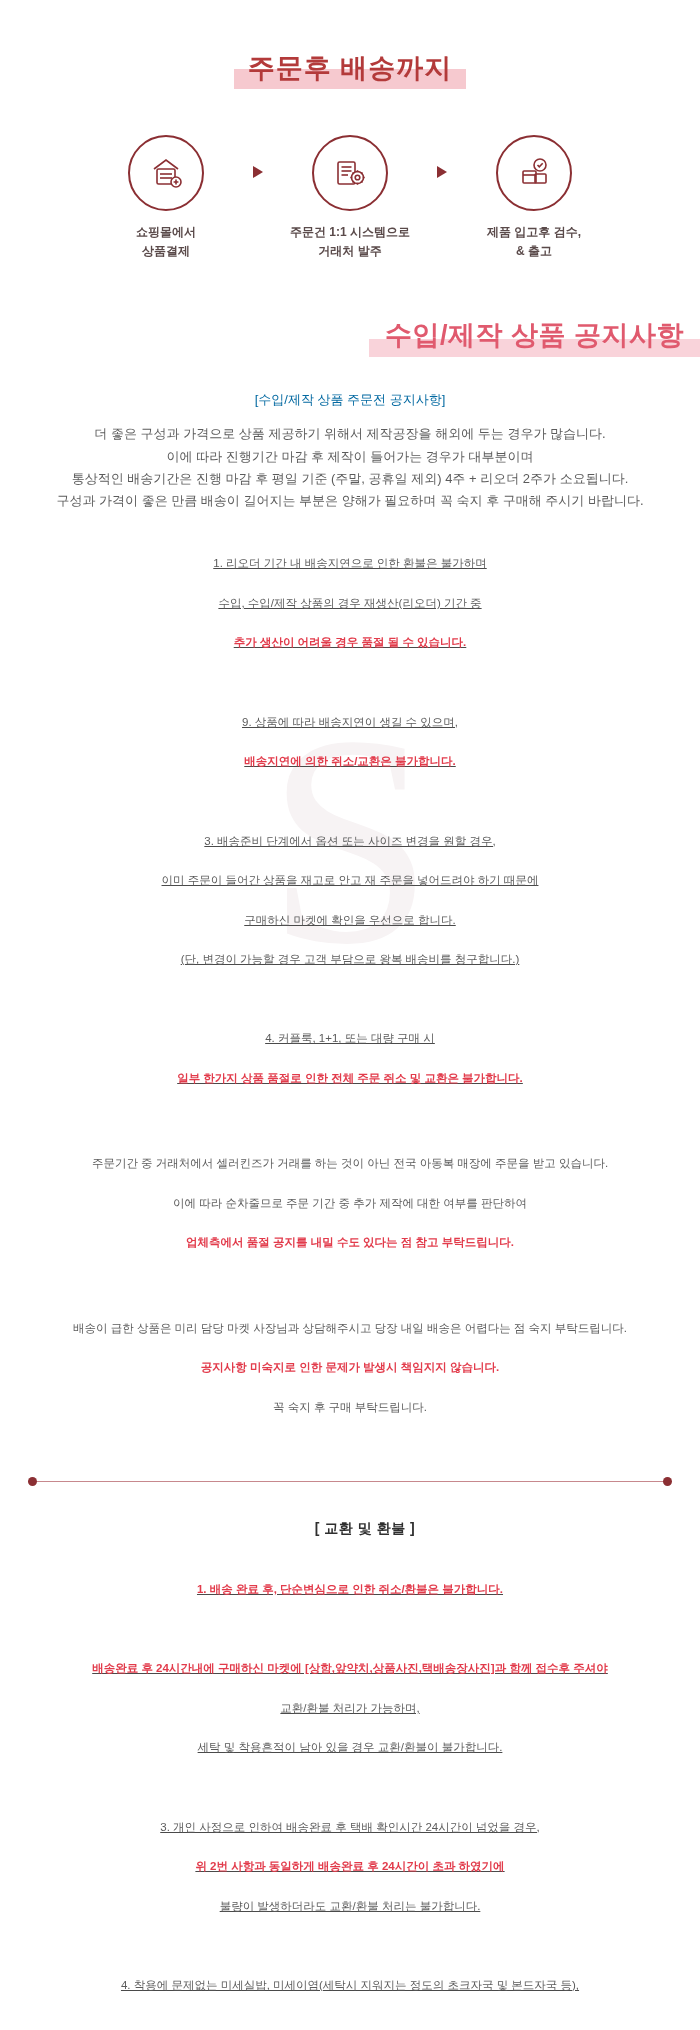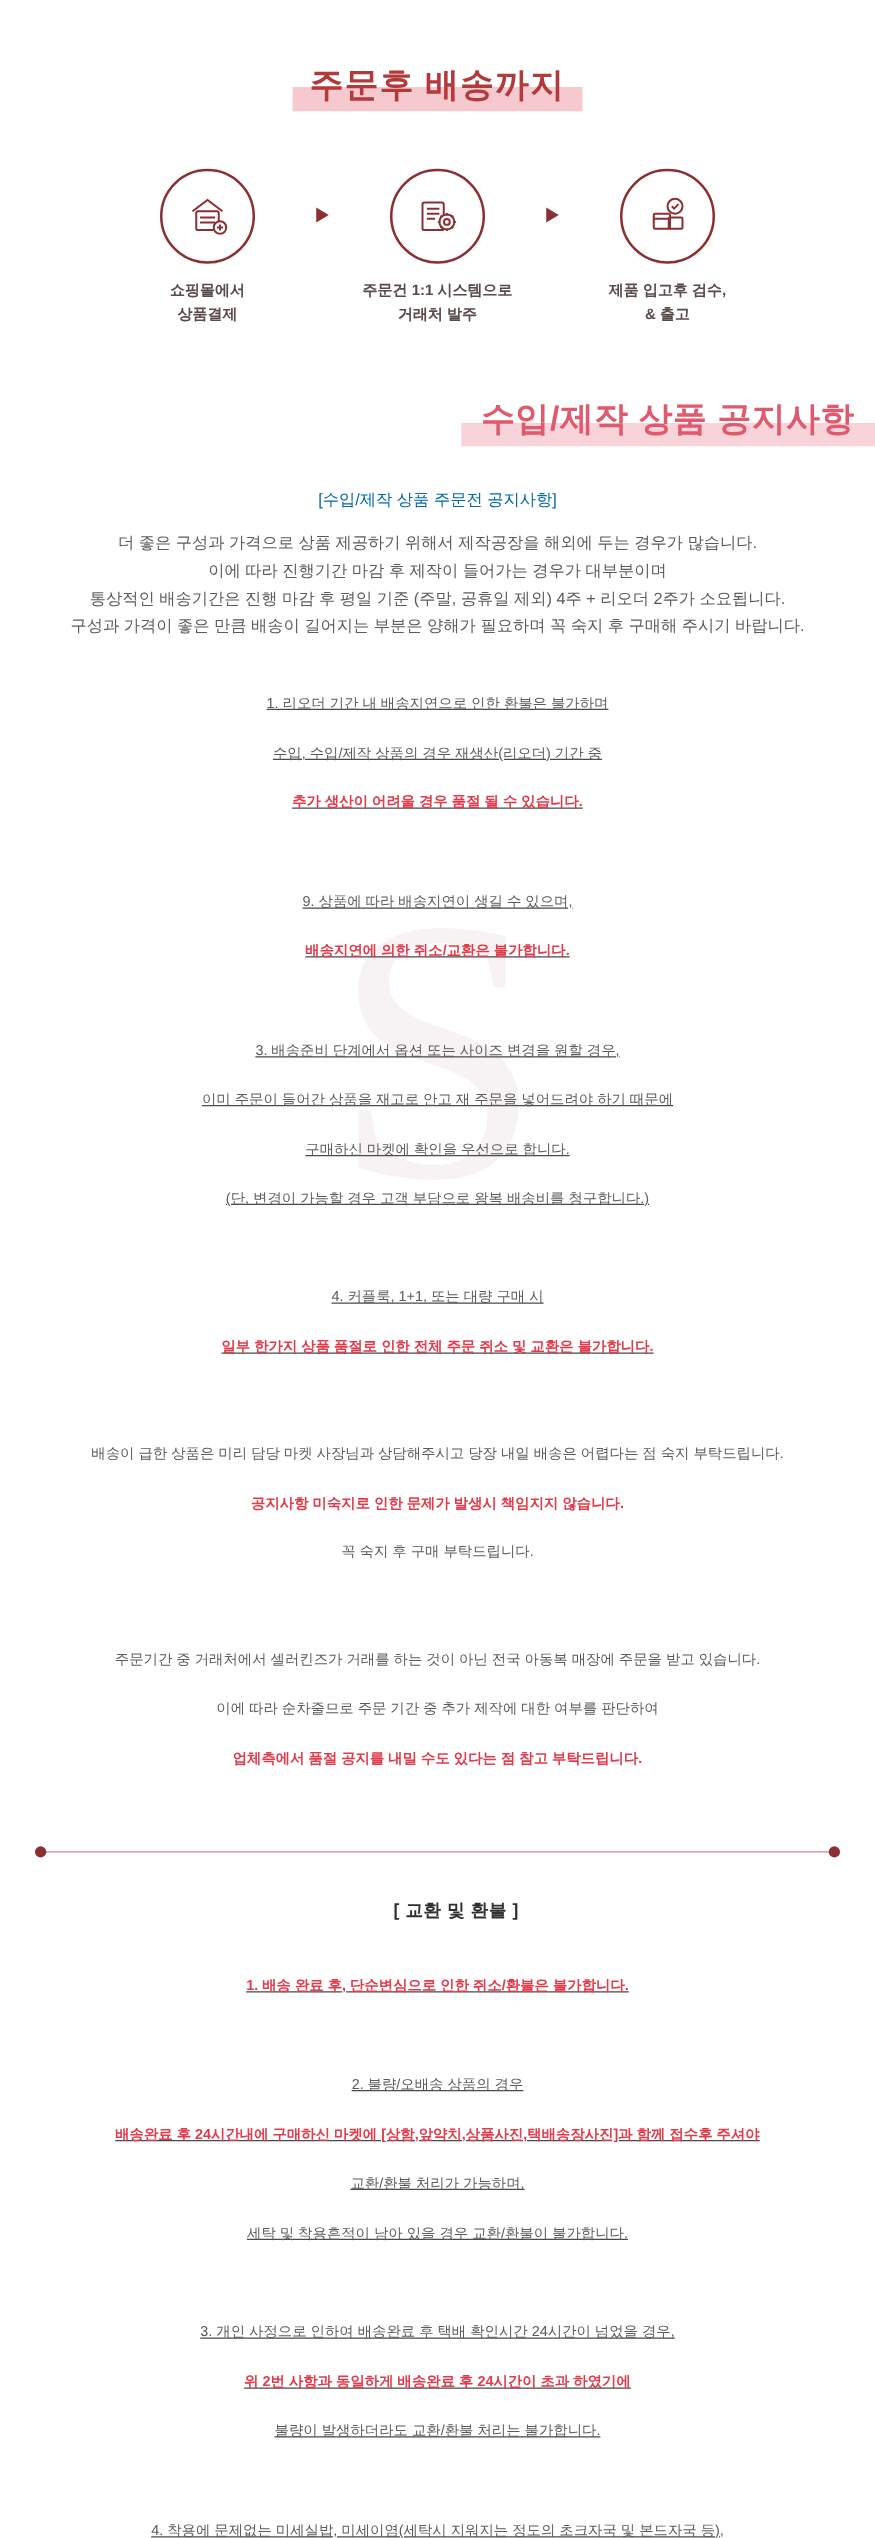--- a/index.html
+++ b/index.html
@@ -269,47 +269,46 @@
         <div>이미 주문이 들어간 상품을 재고로 안고 재 주문을 넣어드려야 하기 때문에</div>
         <div>구매하신 마켓에 확인을 우선으로 합니다.</div>
         <div>(단, 변경이 가능할 경우 고객 부담으로 왕복 배송비를 청구합니다.)</div>
       </div>
       <div class="item">
         <div>4. 커플룩, 1+1, 또는 대량 구매 시</div>
         <div class="red">일부 한가지 상품 품절로 인한 전체 주문 쥐소 및 교환은 불가합니다.</div>
       </div>
     </div>
 
+    <div class="note gap-lg">
+      <div>주문기간 중 거래처에서 셀러킨즈가 거래를 하는 것이 아닌 전국 아동복 매장에 주문을 받고 있습니다.</div>
+      <div>이에 따라 순차줄므로 주문 기간 중 추가 제작에 대한 여부를 판단하여</div>
+      <div class="red">업체측에서 품절 공지를 내밀 수도 있다는 점 참고 부탁드립니다.</div>
+    </div>
+
     <div class="note gap-xl">
       <div>배송이 급한 상품은 미리 담당 마켓 사장님과 상담해주시고 당장 내일 배송은 어렵다는 점 숙지 부탁드립니다.</div>
       <div class="red">공지사항 미숙지로 인한 문제가 발생시 책임지지 않습니다.</div>
       <div>꼭 숙지 후 구매 부탁드립니다.</div>
     </div>
 
-    <div class="note gap-lg">
-      <div>주문기간 중 거래처에서 셀러킨즈가 거래를 하는 것이 아닌 전국 아동복 매장에 주문을 받고 있습니다.</div>
-      <div>이에 따라 순차줄므로 주문 기간 중 추가 제작에 대한 여부를 판단하여</div>
-      <div class="red">업체측에서 품절 공지를 내밀 수도 있다는 점 참고 부탁드립니다.</div>
-    </div>
-
     <div class="divider">
       <div class="line"></div>
       <div class="dot left"></div>
       <div class="dot right"></div>
     </div>
 
     <div class="section-title">[ 교환 및 환불 ]</div>
     <div class="list">
 
       <div class="item">
         <div class="red">1. 배송 완료 후, 단순변심으로 인한 쥐소/환불은 불가합니다.</div>
       </div>
 
       <div class="item">
-        <div>2. 불량/오배송 상품의 경우</div>
         <div class="red">배송완료 후 24시간내에 구매하신 마켓에 [상함,앞약치,상품사진,택배송장사진]과 함께 접수후 주셔야</div>
         <div>교환/환불 처리가 가능하며,</div>
         <div>세탁 및 착용흔적이 남아 있을 경우 교환/환불이 불가합니다.</div>
       </div>
 
       <div class="item">
         <div>3. 개인 사정으로 인하여 배송완료 후 택배 확인시간 24시간이 넘었을 경우,</div>
         <div class="red">위 2번 사항과 동일하게 배송완료 후 24시간이 초과 하였기에</div>
         <div>불량이 발생하더라도 교환/환불 처리는 불가합니다.</div>
       </div>

